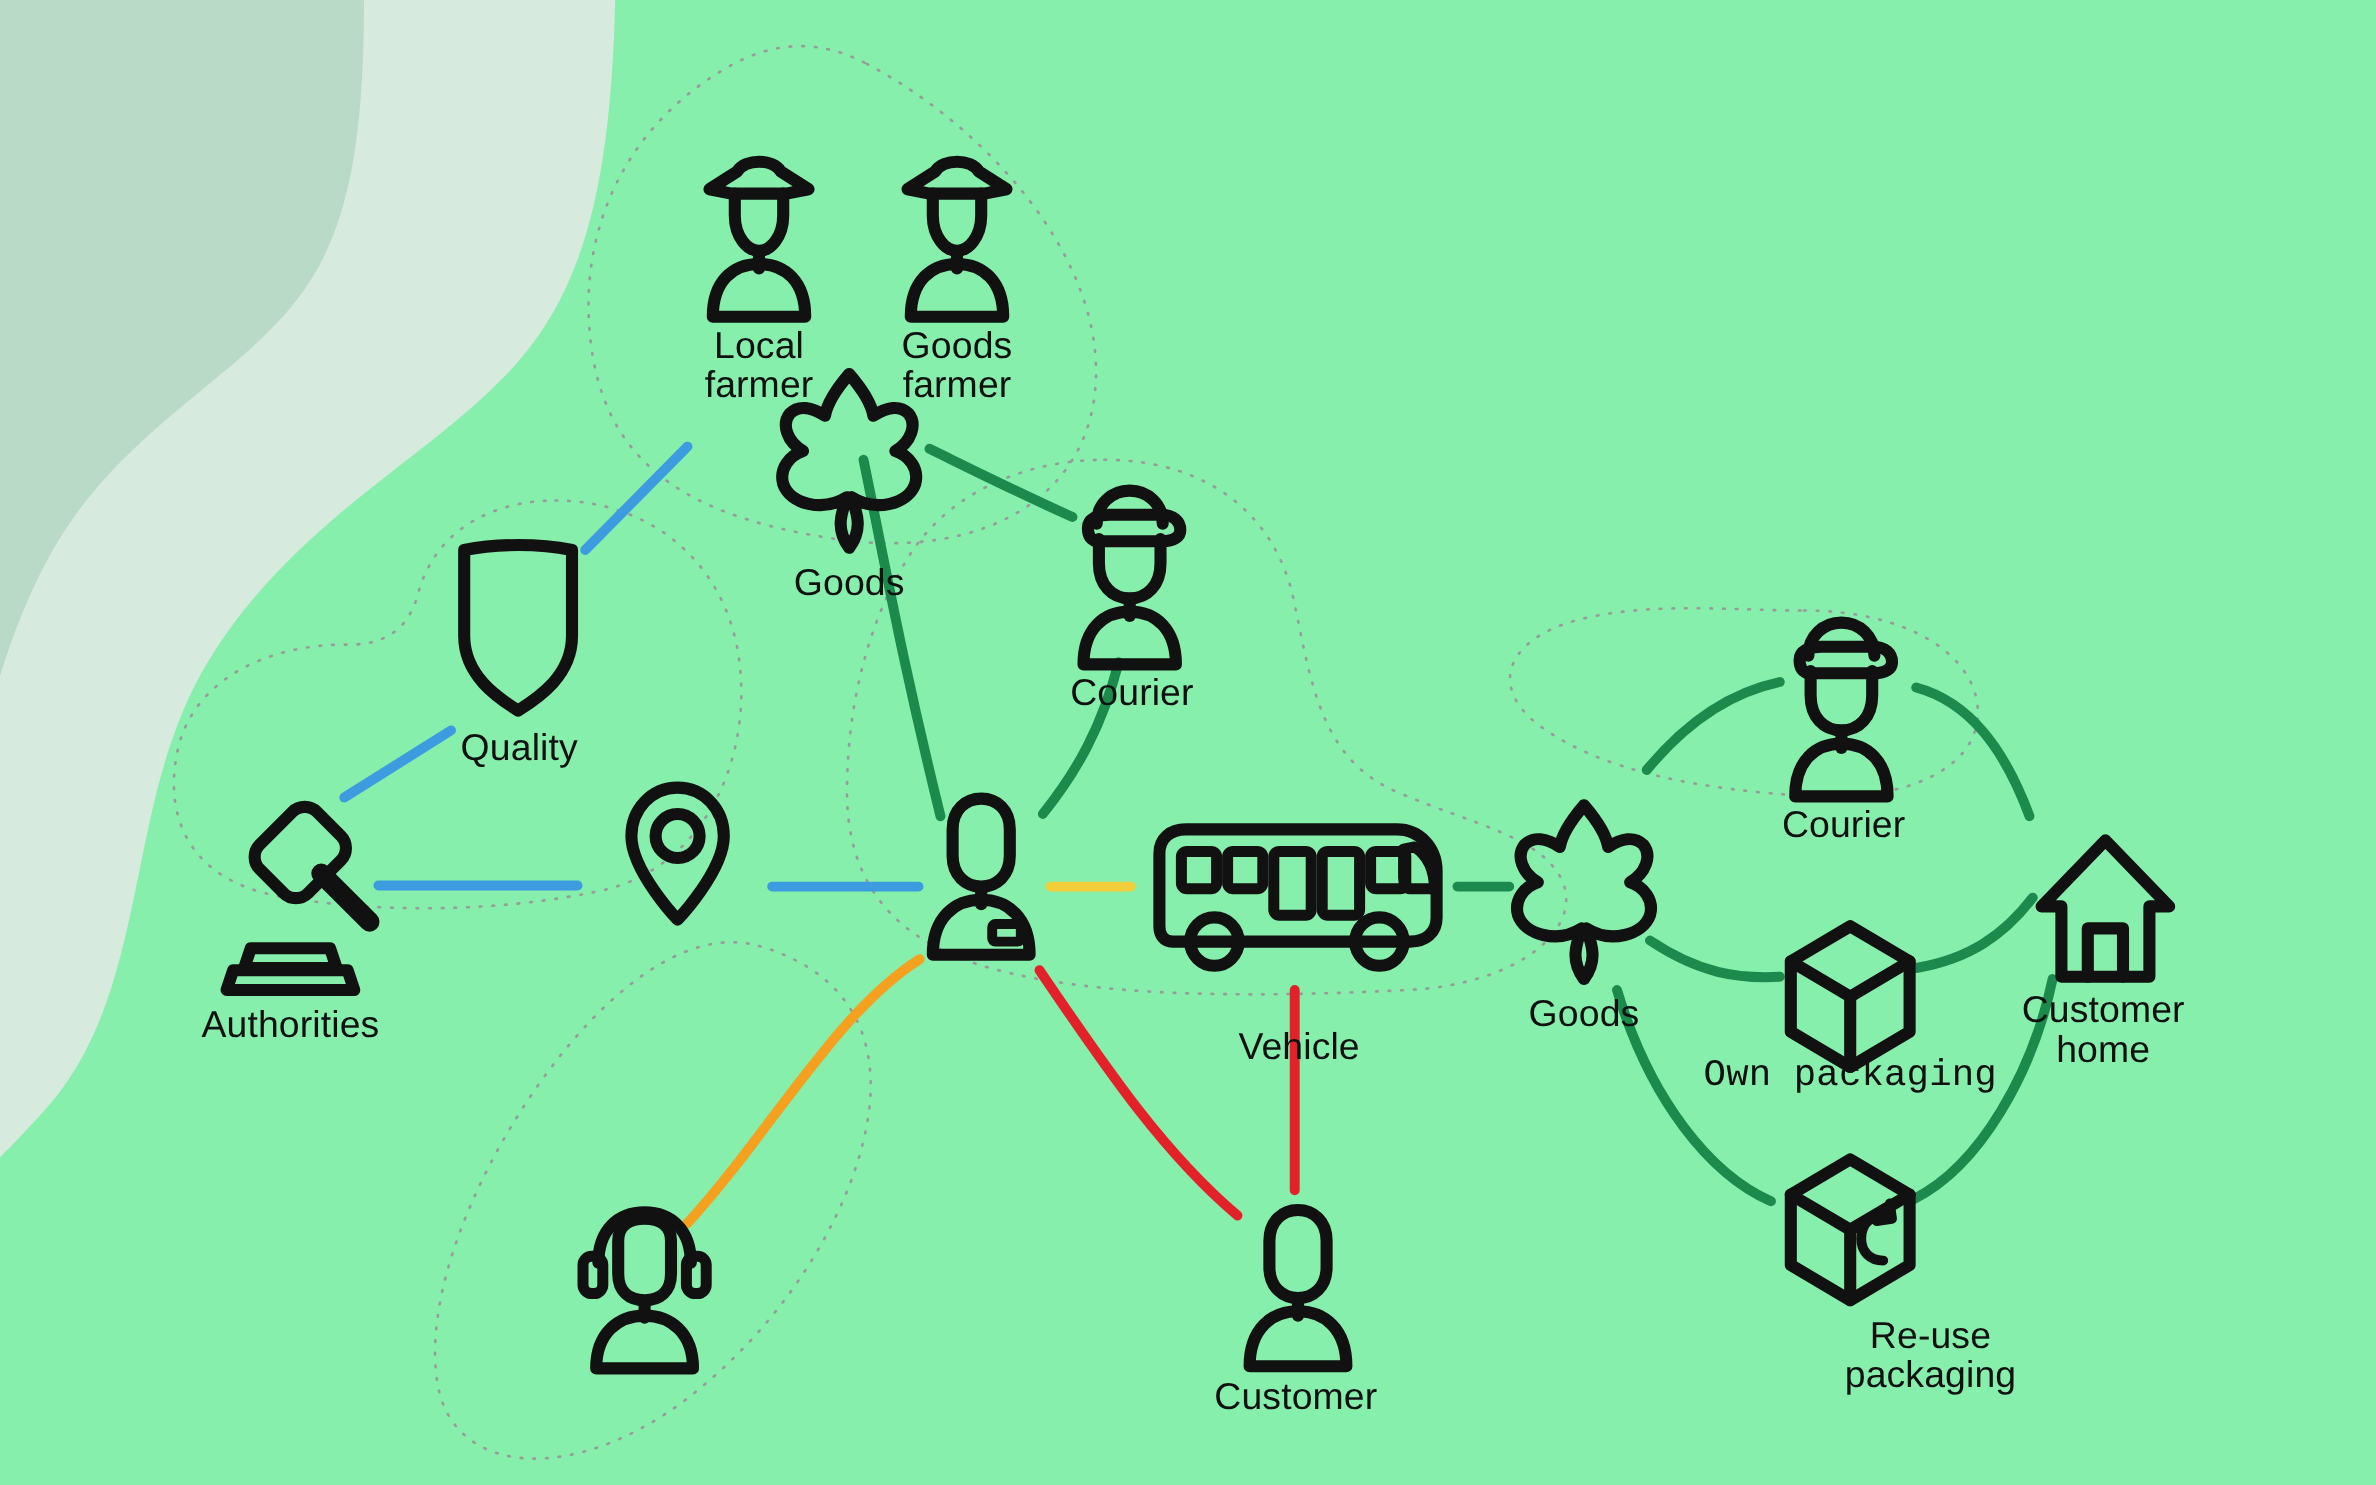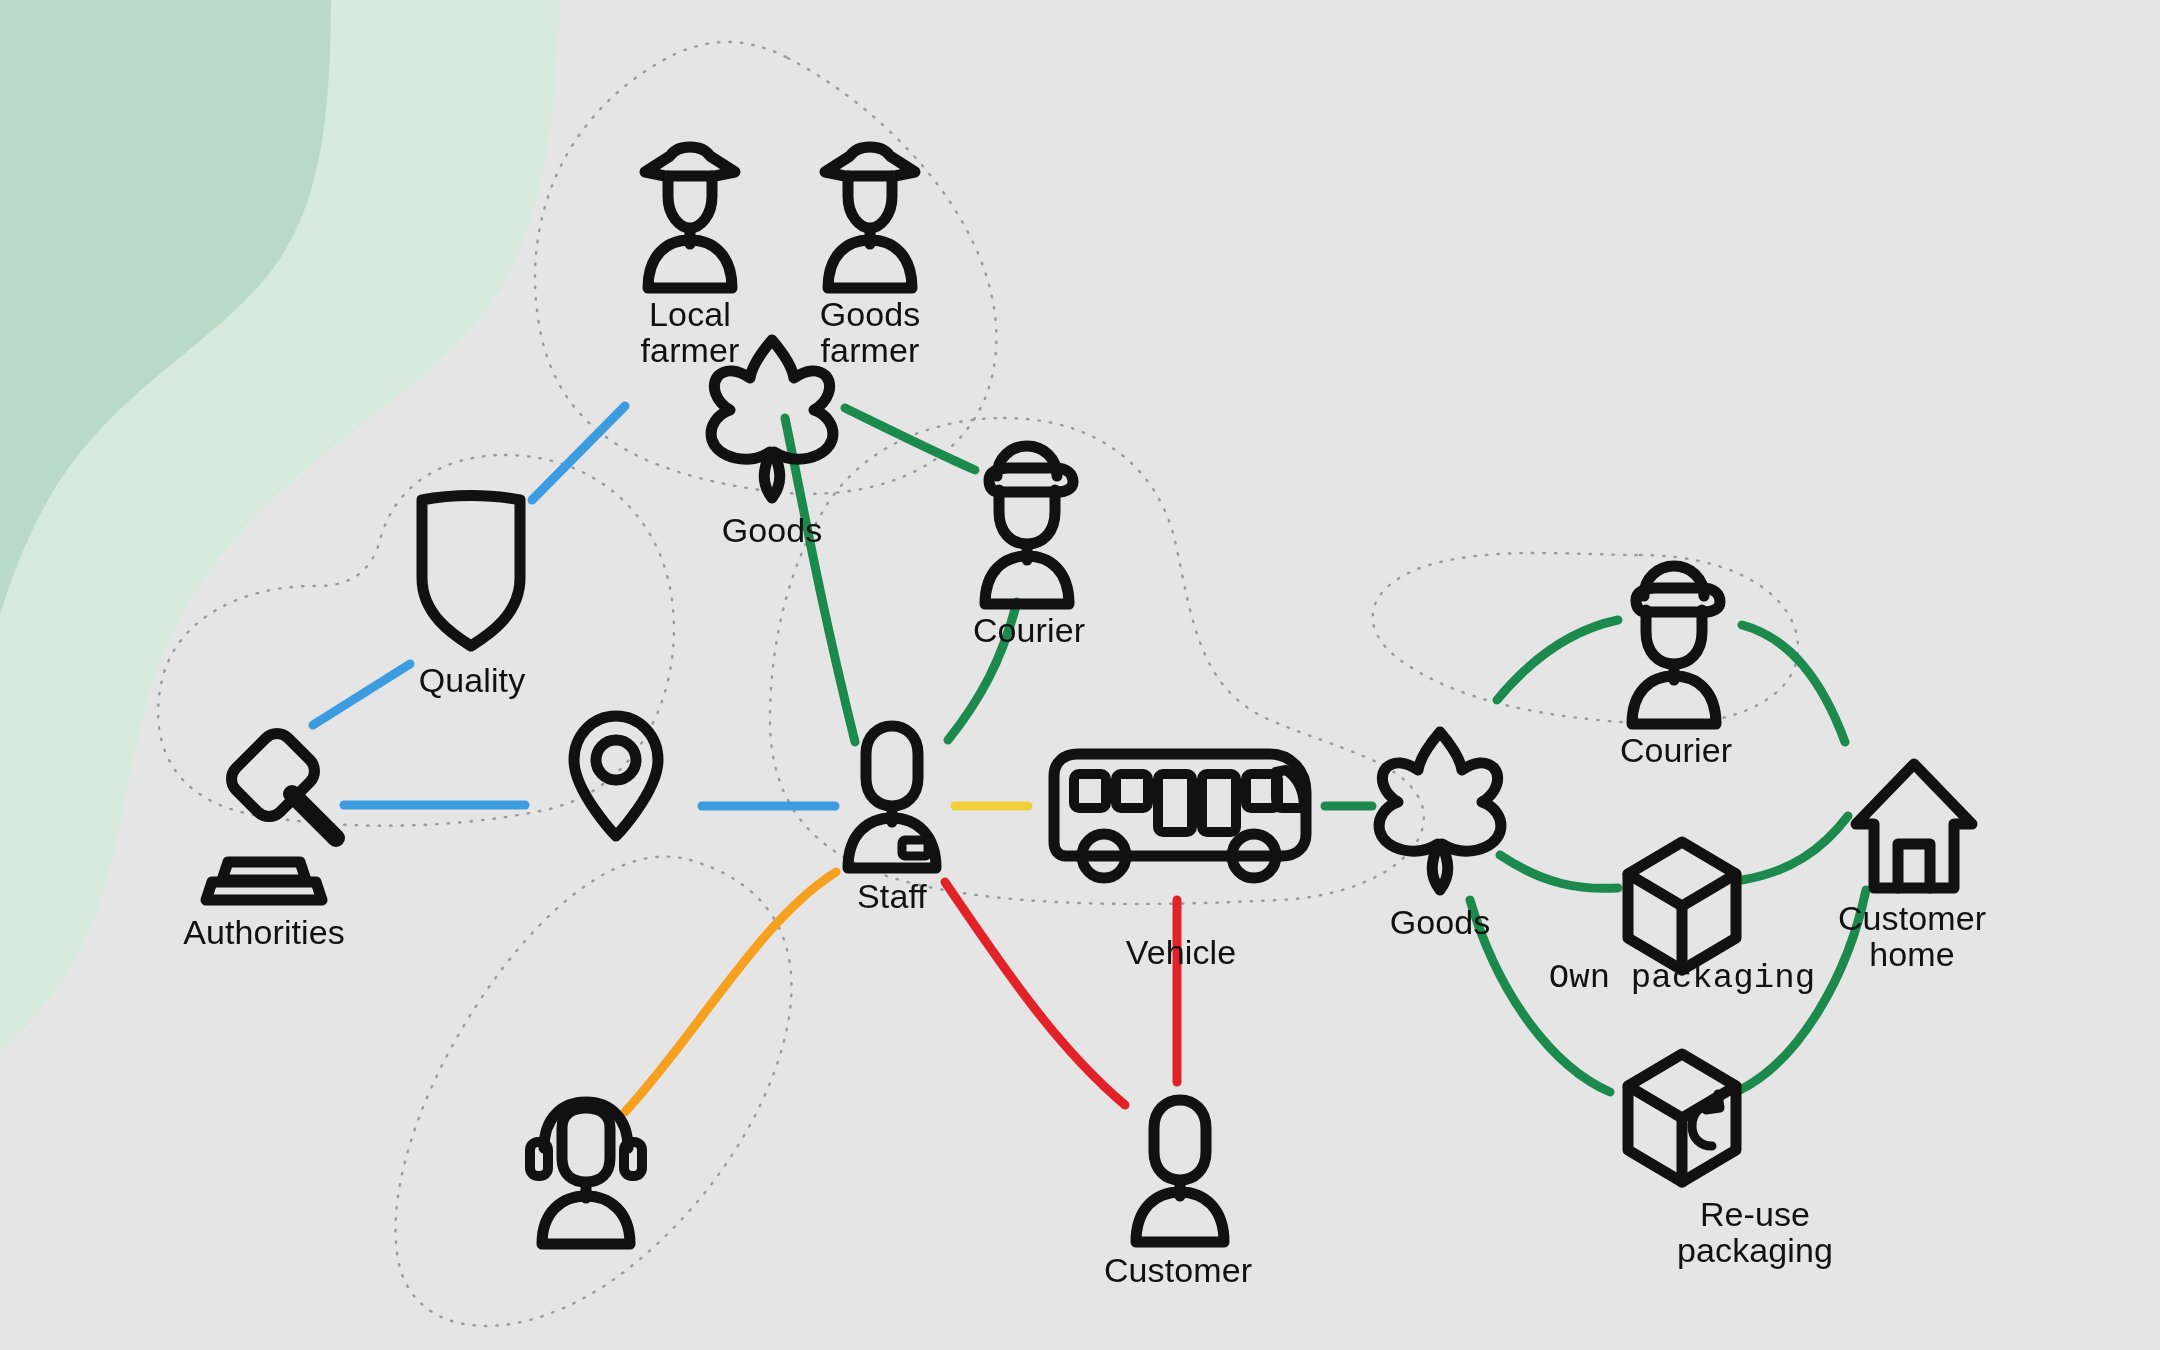--- a/index.html
+++ b/index.html
@@ -1,17 +1,17 @@
 <!DOCTYPE html>
 <html><head>
 <meta charset="utf-8">
 <style>
   html,body{margin:0;padding:0;background:#ffffff;}
   body{width:2160px;height:1350px;overflow:hidden;font-family:"Liberation Sans",sans-serif;}
-  #stage{position:relative;width:2160px;height:1350px;background:#e5e5e5;}
+  #stage{position:relative;width:2160px;height:1350px;background:#86efac;}
   #stage svg{position:absolute;left:0;top:0;width:2160px;height:1350px;}
   .node{position:absolute;display:flex;flex-direction:column;align-items:center;}
   .node .glyph{display:block;}
   .node .lbl{margin-top:6px;font-size:34px;line-height:1.06;color:#111;text-align:center;white-space:pre-line;letter-spacing:.1px;}
 </style>
 </head>
 <body>
 
 <div id="stage">
 
@@ -224,24 +224,20 @@
     <span class="glyph" style="height:168px;"></span>
     <span class="lbl">Quality</span>
   </div>
 
   <div class="node" style="left:164px;top:718px;width:200px;">
     <span class="glyph" style="height:190px;"></span>
     <span class="lbl">Authorities</span>
   </div>
 
 
-  <div class="node" style="left:838px;top:716px;width:108px;">
-    <span class="glyph" style="height:156px;"></span>
-    <span class="lbl">Staff</span>
-  </div>
 
   <div class="node" style="left:1042px;top:788px;width:278px;">
     <span class="glyph" style="height:140px;"></span>
     <span class="lbl">Vehicle</span>
   </div>
 
 
   <div class="node" style="left:1122px;top:1090px;width:112px;">
     <span class="glyph" style="height:156px;"></span>
     <span class="lbl">Customer</span>

